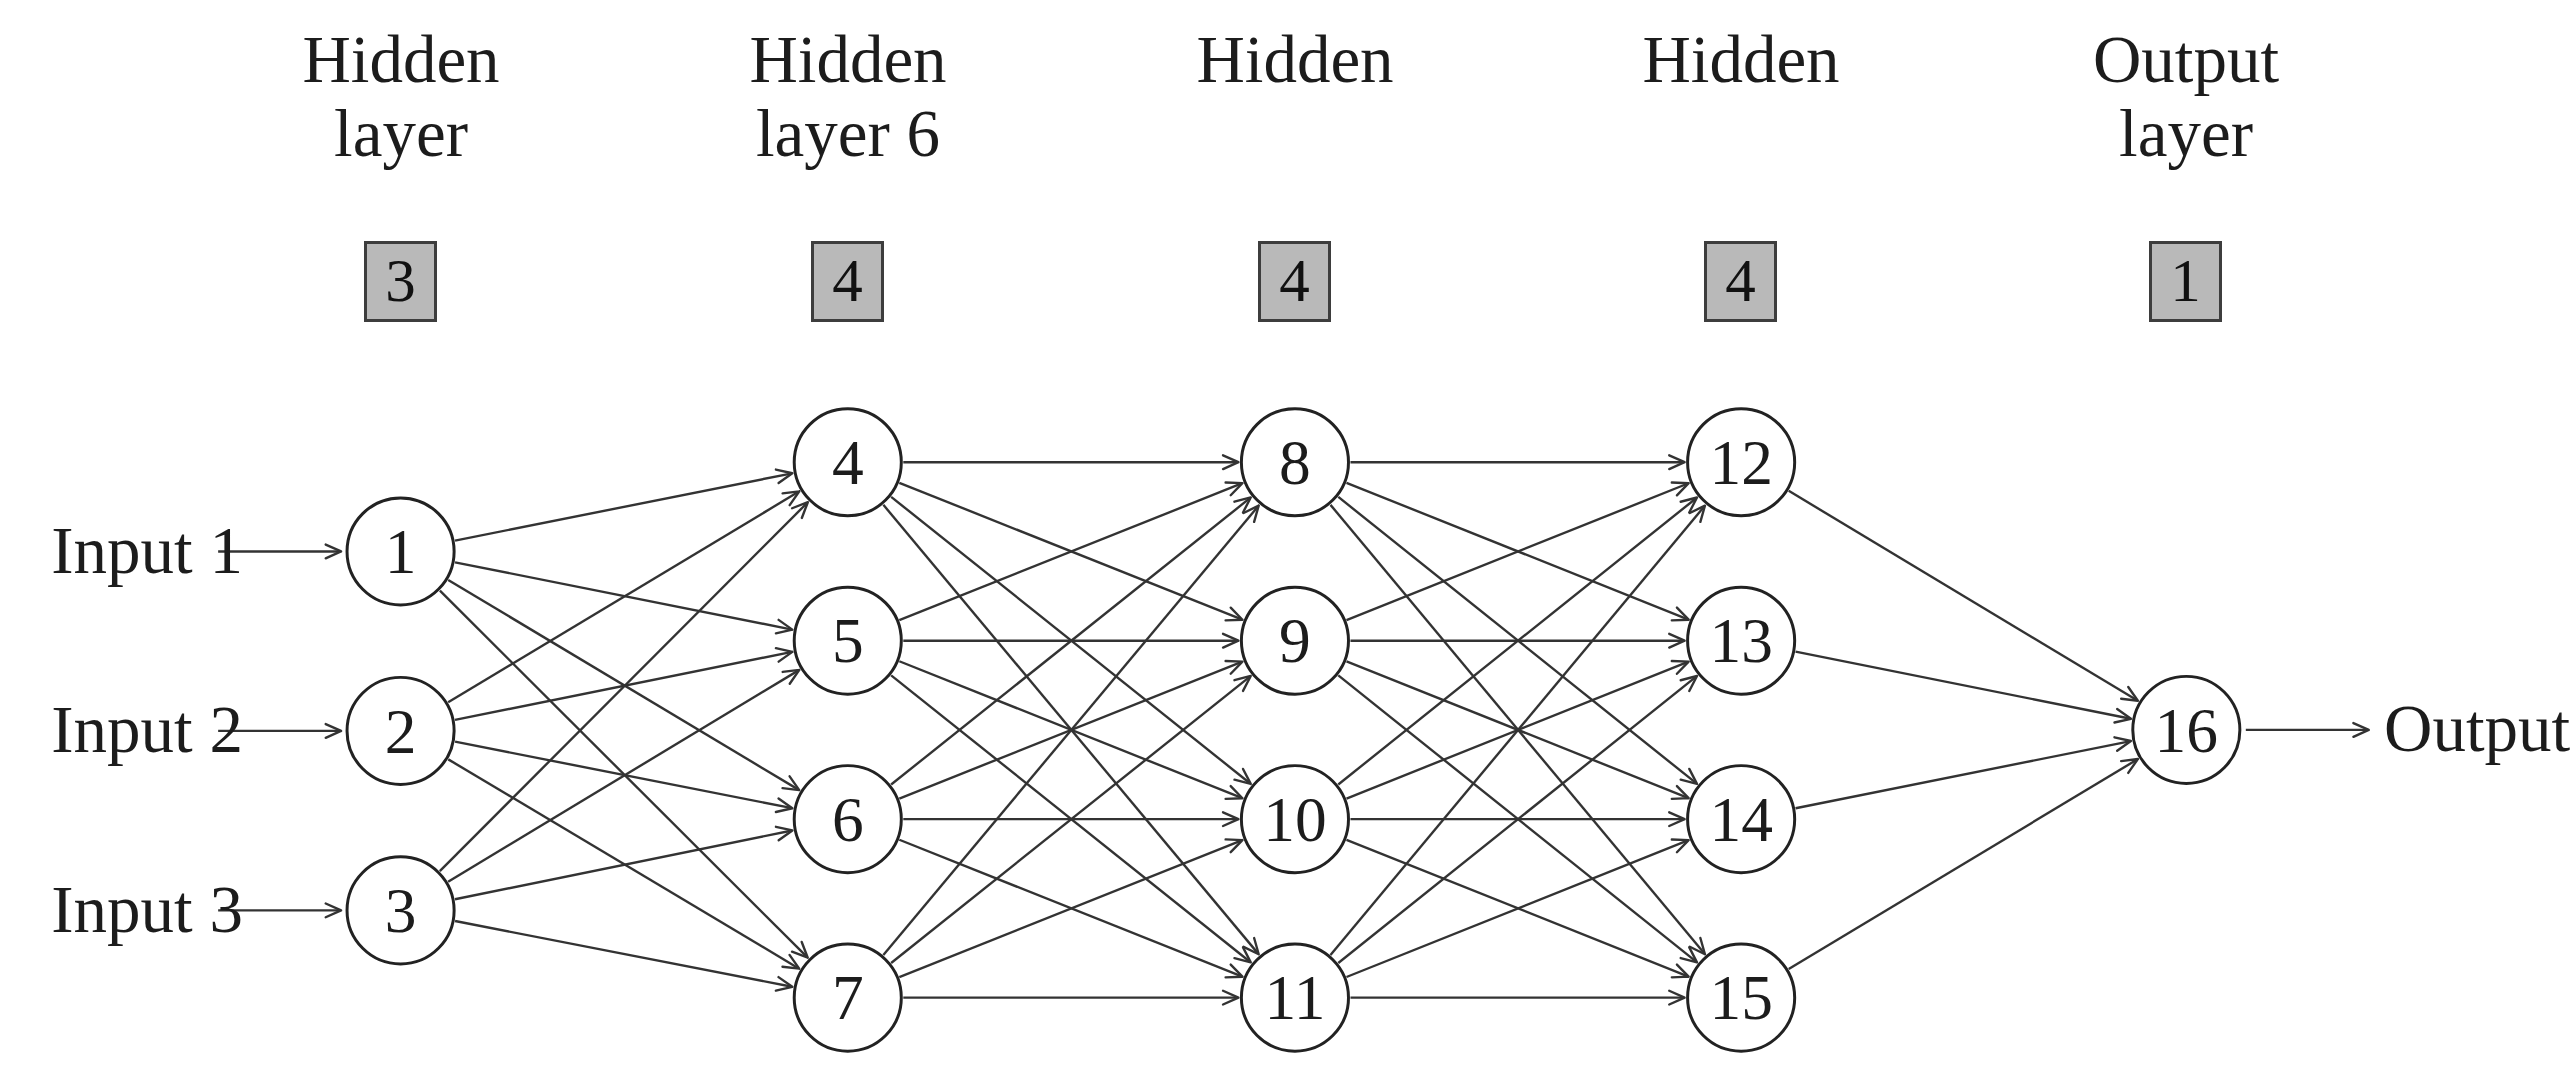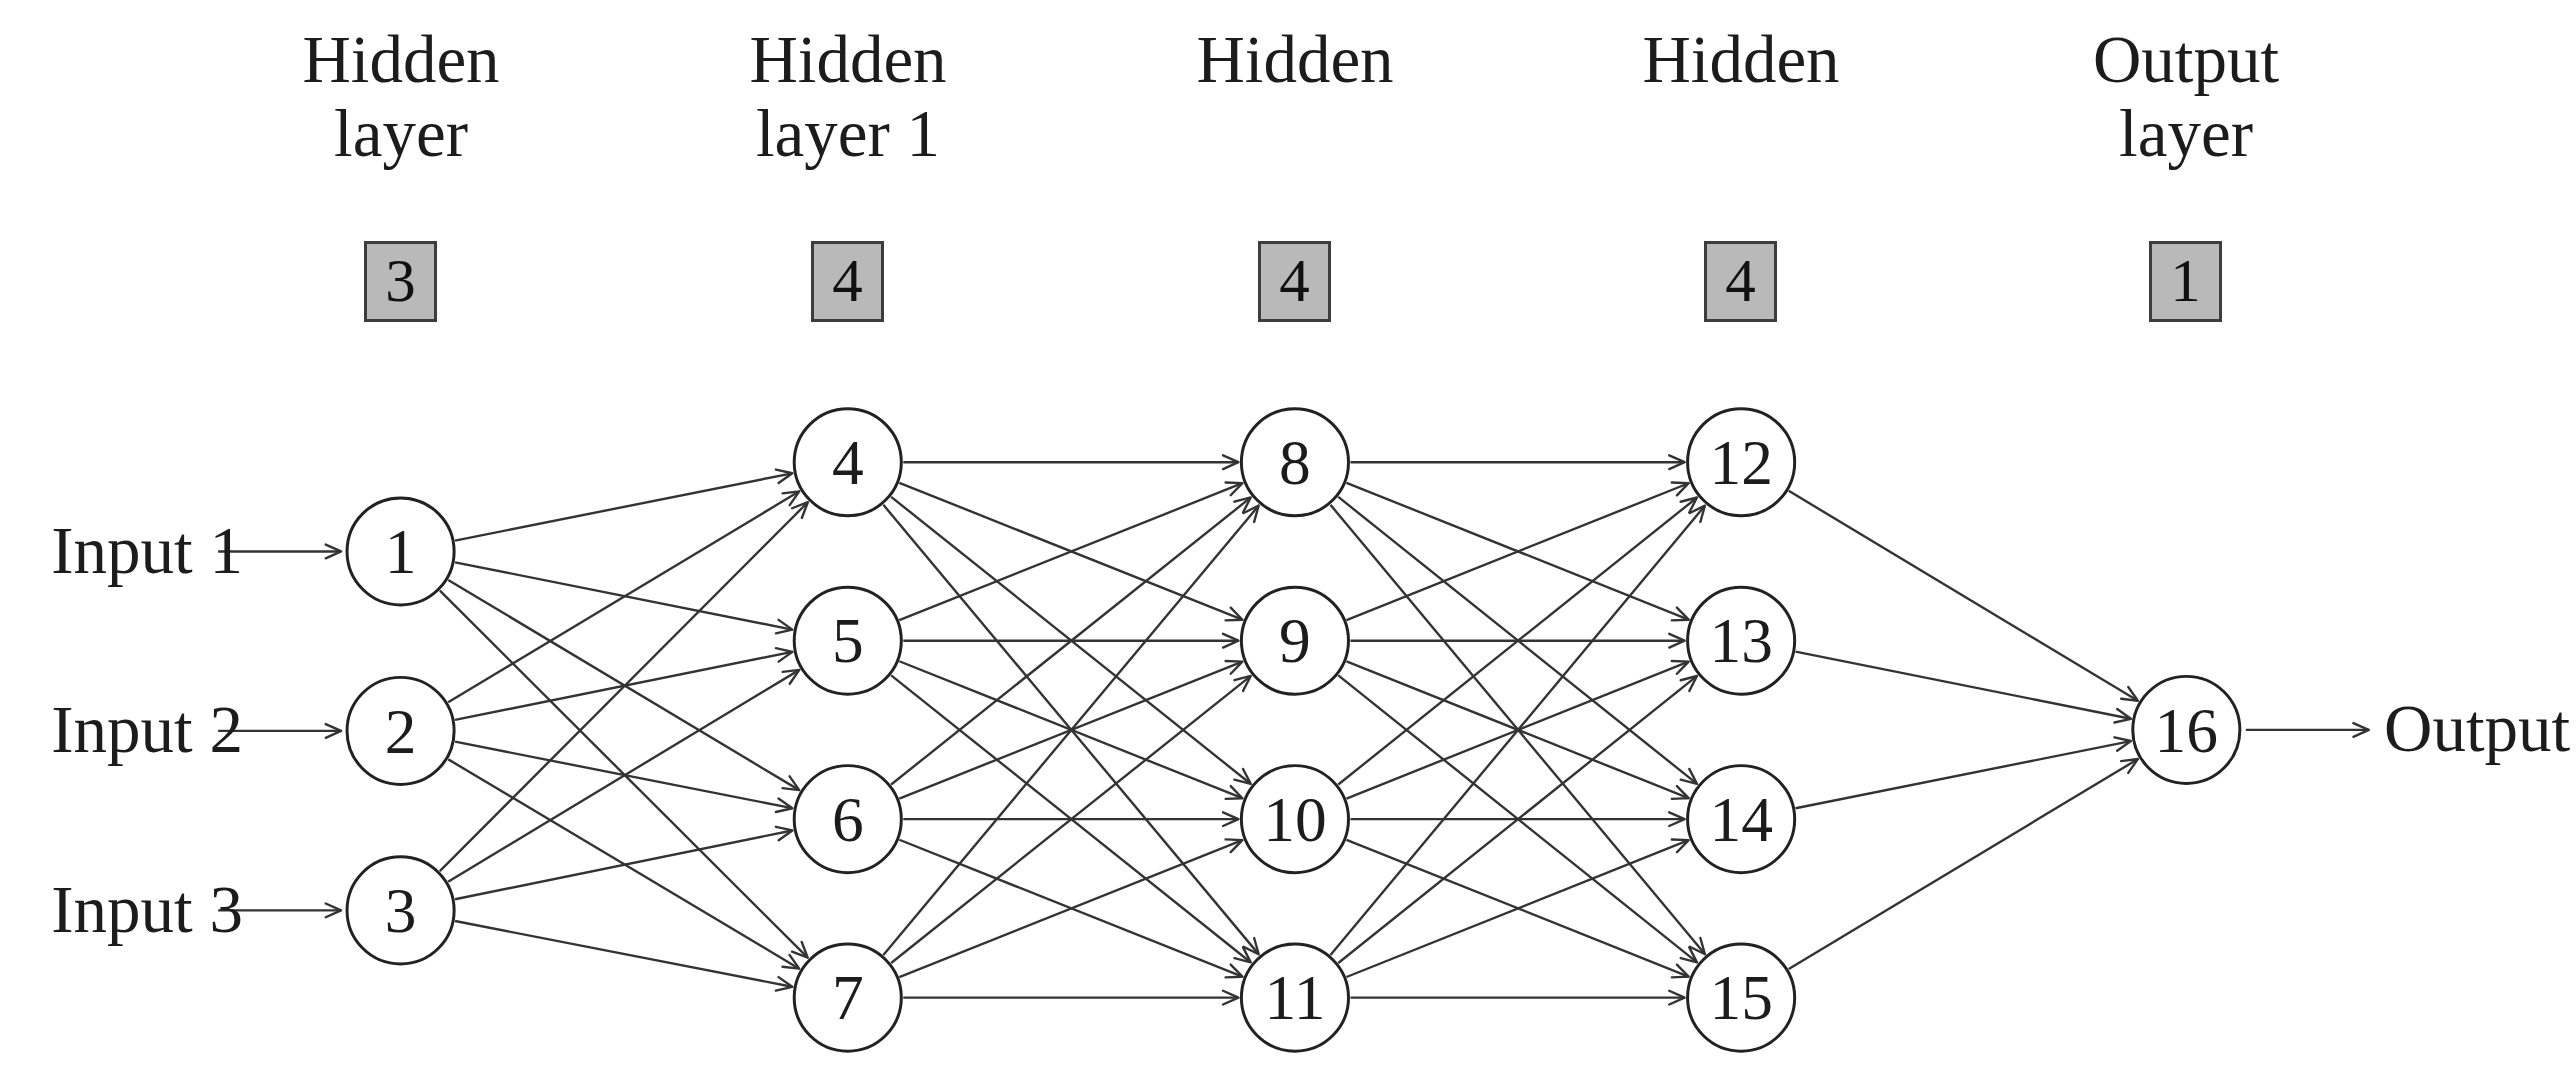--- a/index.html
+++ b/index.html
@@ -173,21 +173,21 @@
       <circle cx="2205" cy="736" r="54" fill="#ffffff" stroke="#222222" stroke-width="3"></circle>
       <text x="2205" y="758" text-anchor="middle" font-size="64" fill="#1c1c1c" font-family="&quot;Liberation Serif&quot;,&quot;DejaVu Serif&quot;,serif">16</text>
     </svg>
 
   <div class="hdr" style="left: 401px;">
     <span>Hidden</span>
     <span>layer</span>
   </div>
   <div class="hdr" style="left: 848px;">
     <span>Hidden</span>
-    <span>layer 1</span>
+    <span>layer 6</span>
   </div>
   <div class="hdr" style="left: 1295px;">
     <span>Hidden</span>
   </div>
   <div class="hdr" style="left: 1741px;">
     <span>Hidden</span>
   </div>
   <div class="hdr" style="left: 2186px;">
     <span>Output</span>
     <span>layer</span>

